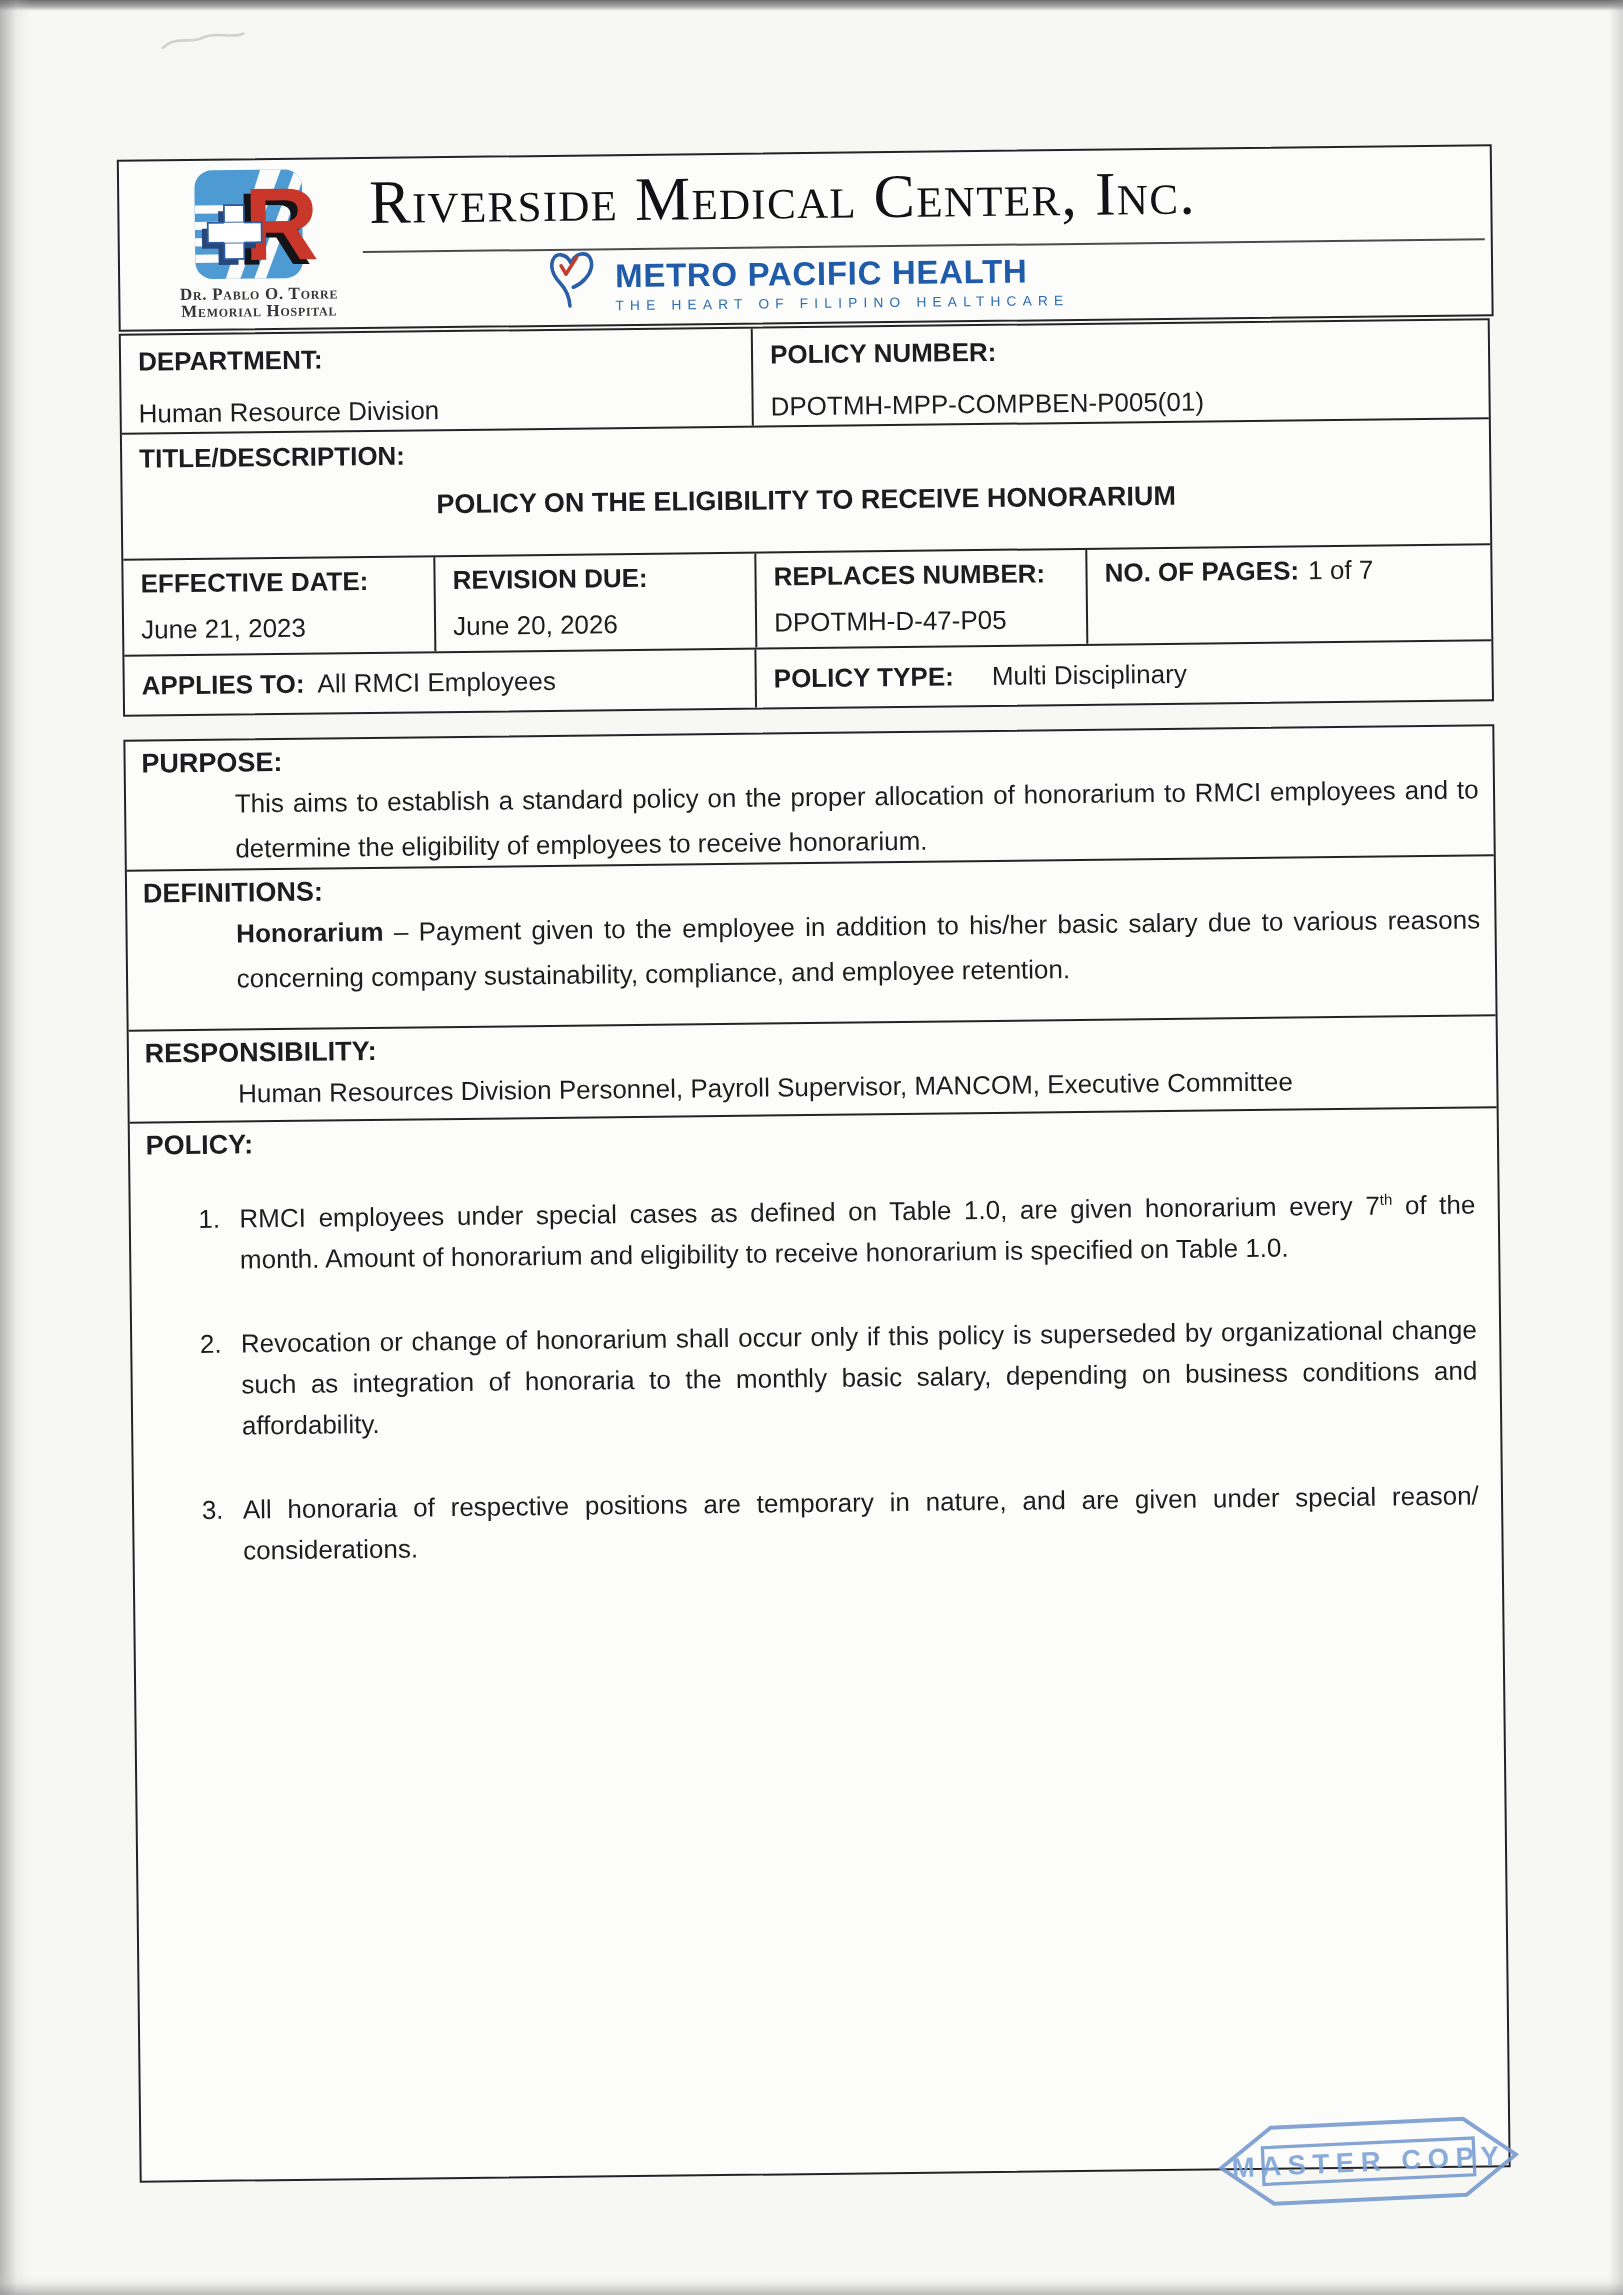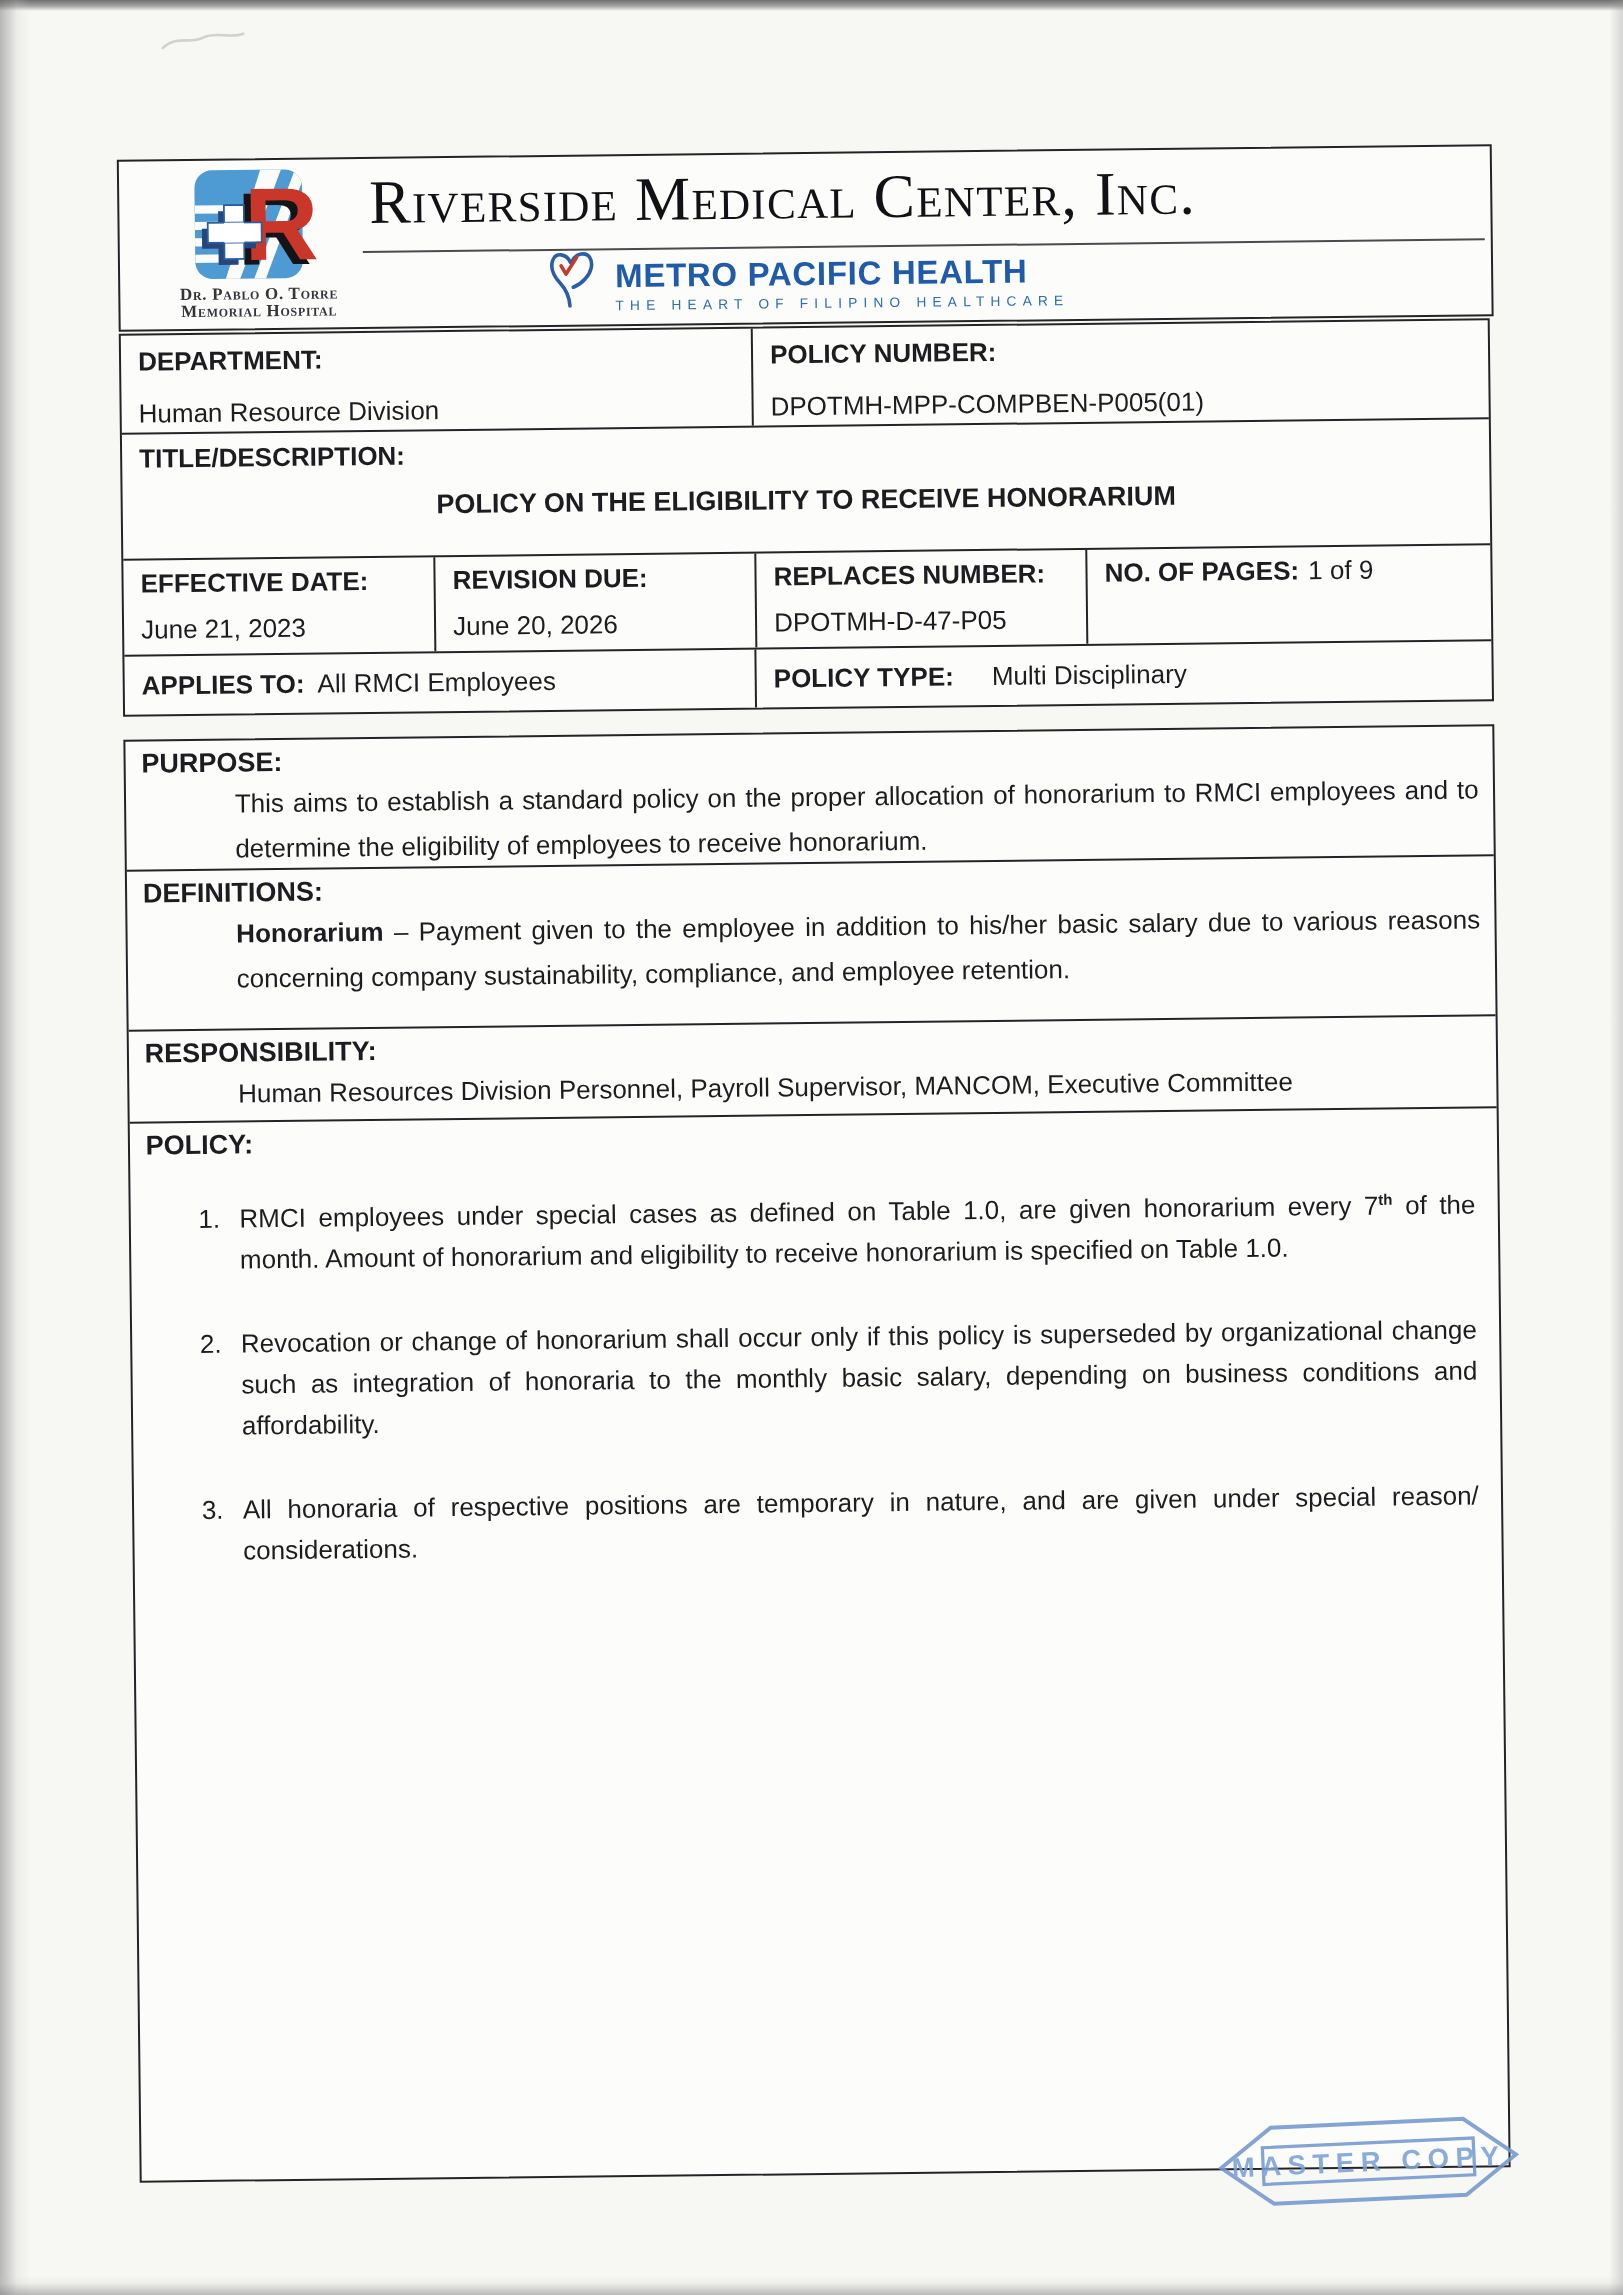--- a/index.html
+++ b/index.html
@@ -57,21 +57,21 @@
   .sec-label{font-weight:700;font-size:27px;line-height:31px;}
   .sec-body{margin:3.9px 2.6px 0 93px;font-size:26px;line-height:45px;text-align:justify;}
   .sec-purpose{height:130px;border-bottom:2.6px solid #242428;}
   .sec-definitions{height:160px;border-bottom:2.6px solid #242428;}
   .sec-responsibility{height:92px;border-bottom:2.6px solid #242428;}
   .sec-policy{flex:1;}
   .policy-list{margin-top:38px;display:flex;flex-direction:column;gap:43px;}
   .pitem{display:flex;padding-right:10.5px;}
   .pnum{width:41px;margin-left:52px;font-size:26px;line-height:41px;flex:none;}
   .ptext{flex:1;font-size:26px;line-height:41px;text-align:justify;}
-  sup{font-size:58%;vertical-align:super;line-height:0;font-weight:bold;}
+  sup{font-size:58%;vertical-align:super;line-height:0;}
 
   
   .stamp{position:absolute;left:1203px;top:2115px;width:308px;height:105px;
          transform:rotate(-2deg);opacity:.88;}
 
   
   .edge-top{position:absolute;top:0;left:0;right:0;height:10.5px;
             background:linear-gradient(180deg,#6f6f72 0%,#a5a5a4 55%,rgba(247,247,244,0) 100%);}
   .edge-left{position:absolute;top:0;bottom:0;left:0;width:31px;
              background:linear-gradient(90deg,rgba(118,118,120,.5),rgba(200,200,198,.22) 55%,rgba(247,247,244,0));}
@@ -166,21 +166,21 @@
           <div class="lbl">REVISION DUE:</div>
           <div class="val">June 20, 2026</div>
         </div>
         <div class="cell c3 c3c">
           <div class="lbl">REPLACES NUMBER:</div>
           <div class="val">DPOTMH-D-47-P05</div>
         </div>
         <div class="cell c3 c3d">
           <div class="inline-pair">
             <span class="lbl">NO. OF PAGES:</span>
-            <span class="val">1 of 9</span>
+            <span class="val">1 of 7</span>
           </div>
         </div>
       </div>
 
       <div class="trow r4">
         <div class="cell c-applies">
           <span class="lbl">APPLIES TO:</span>
           <span class="val">All RMCI Employees</span>
         </div>
         <div class="cell c-ptype">

